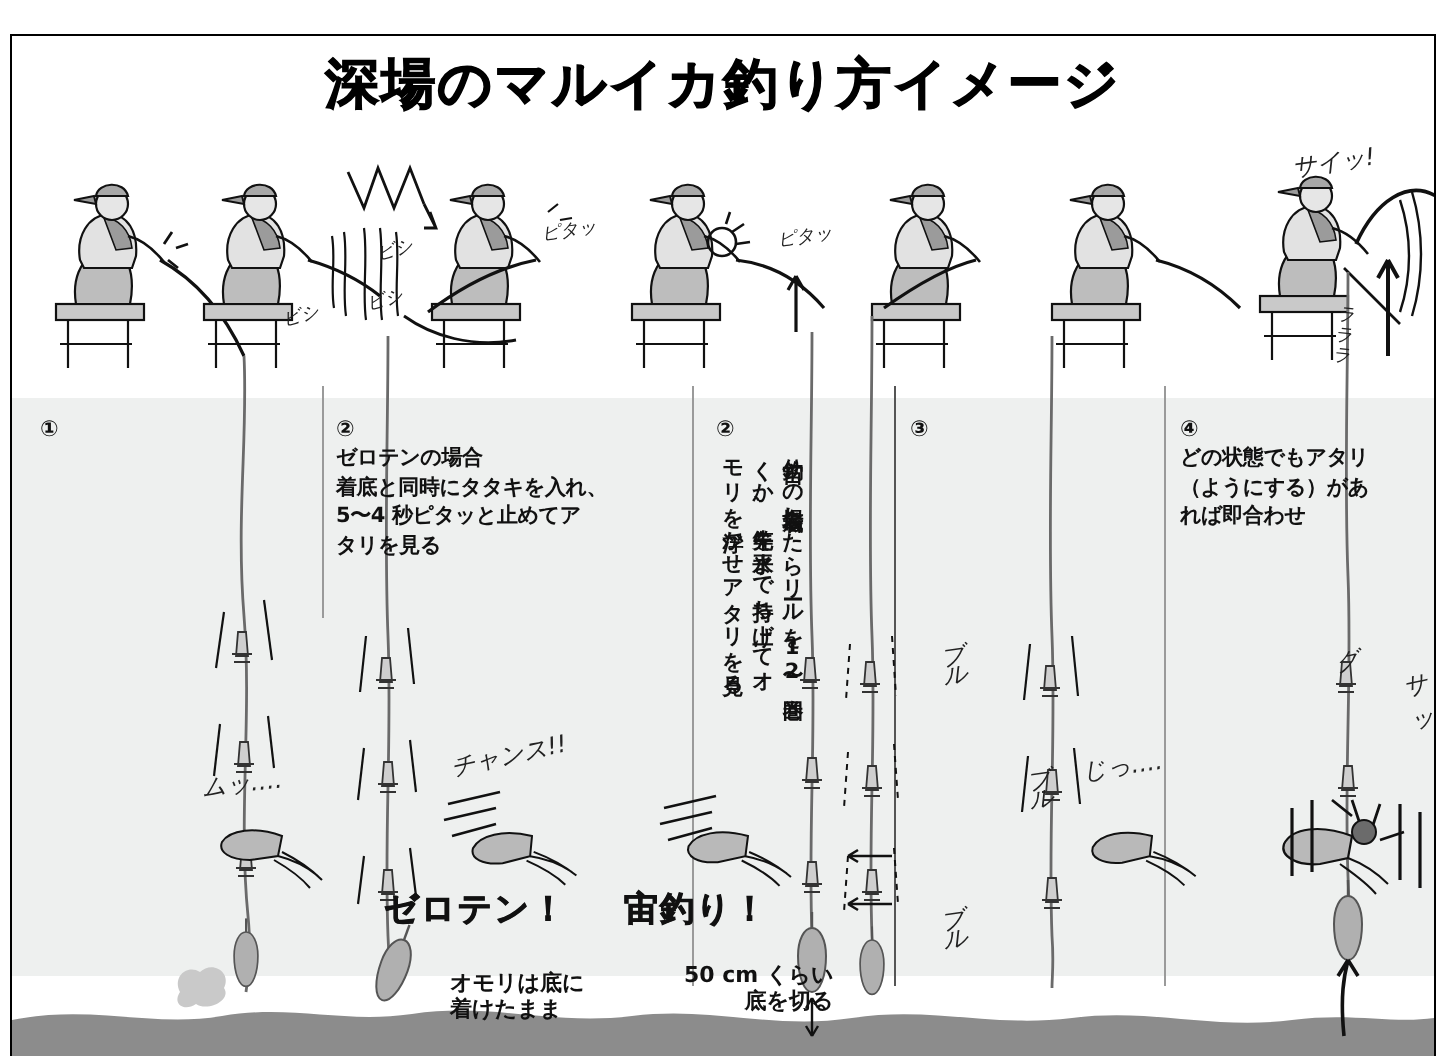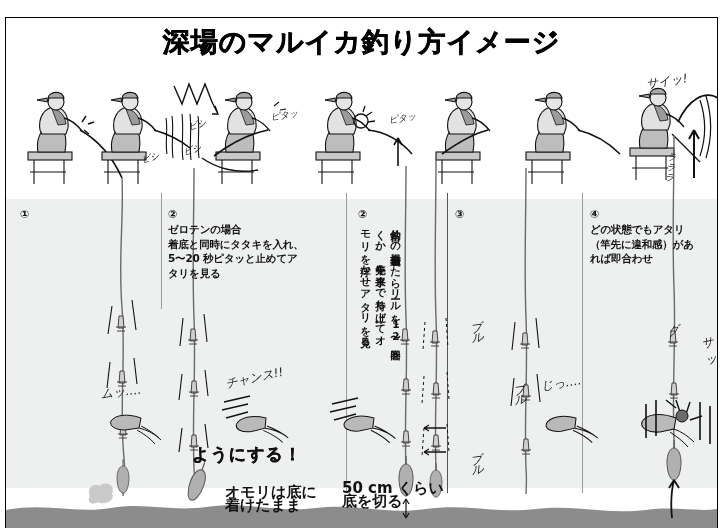--- a/index.html
+++ b/index.html
@@ -105,21 +105,21 @@
     position: absolute;
     font-size: 17px;
     font-weight: bold;
     color: #111;
     font-family: "DejaVu Sans", sans-serif;
     letter-spacing: 1px;
     -webkit-text-stroke: 0.4px #111;
   }
   .note {
     position: absolute;
-    font-size: 15px;
+    font-size: 11px;
     line-height: 12.5px;
     font-weight: bold;
     color: #111;
     font-family: "DejaVu Sans", sans-serif;
     white-space: pre-line;
   }
   
   .sfx {
     position: absolute;
     font-size: 12px;
@@ -459,45 +459,46 @@
     </svg>
 
     <div class="panel" style="left:14px; top:190px; width:138px;">
       <div class="num">①</div>
     </div>
 
     <div class="panel" style="left:162px; top:190px; width:172px;">
       <div class="num">②</div>
       <div class="body">ゼロテンの場合
 着底と同時にタタキを入れ、
-5〜20 秒ピタッと止めてア
+5〜4 秒ピタッと止めてア
 タリを見る</div>
     </div>
 
     <div class="panel vertical" style="left:352px; top:190px; width:84px;">
       <div class="num">②</div>
       <div class="body">宙釣りの場合着底したらリールを1〜2回巻くか、竿先を水平まで持ち上げてオモリを浮かせアタリを見る</div>
     </div>
 
     <div class="panel" style="left:449px; top:190px; width:126px;">
       <div class="num">③</div>
     </div>
 
     <div class="panel" style="left:584px; top:190px; width:126px;">
       <div class="num">④</div>
       <div class="body">どの状態でもアタリ
-（竿先に違和感）があ
+（ようにする）があ
 れば即合わせ</div>
     </div>
 
-    <div class="big-label" style="left:186px; top:425px;">ようにする！</div>
+    <div class="big-label" style="left:186px; top:425px;">ゼロテン！</div>
+    <div class="big-label" style="left:306px; top:425px;">宙釣り！</div>
 
     <div class="note" style="left:219px; top:468px;">オモリは底に
 着けたまま</div>
-    <div class="note" style="left:336px; top:464px;">50 cm くらい
+    <div class="note" style="left:336px; top:464px;text-align:right;">50 cm くらい
 底を切る</div>
 
     <div class="sfx" style="left:94px; top:368px; transform:rotate(-6deg);">ムッ‥‥</div>
     <div class="sfx" style="left:218px; top:358px; transform:rotate(-12deg);">チャンス!!</div>
     <div class="sfx small" style="left:264px; top:93px; transform:rotate(-8deg);">ピタッ</div>
     <div class="sfx small" style="left:382px; top:96px; transform:rotate(-8deg);">ピタッ</div>
     <div class="sfx small" style="left:134px; top:136px; transform:rotate(-14deg);">ビシ</div>
     <div class="sfx small" style="left:176px; top:128px; transform:rotate(-14deg);">ビシ</div>
     <div class="sfx small" style="left:181px; top:103px; transform:rotate(-14deg);">ビシ</div>
     <div class="sfx vert" style="left:461px; top:294px; transform:rotate(-8deg);">ブル</div>

